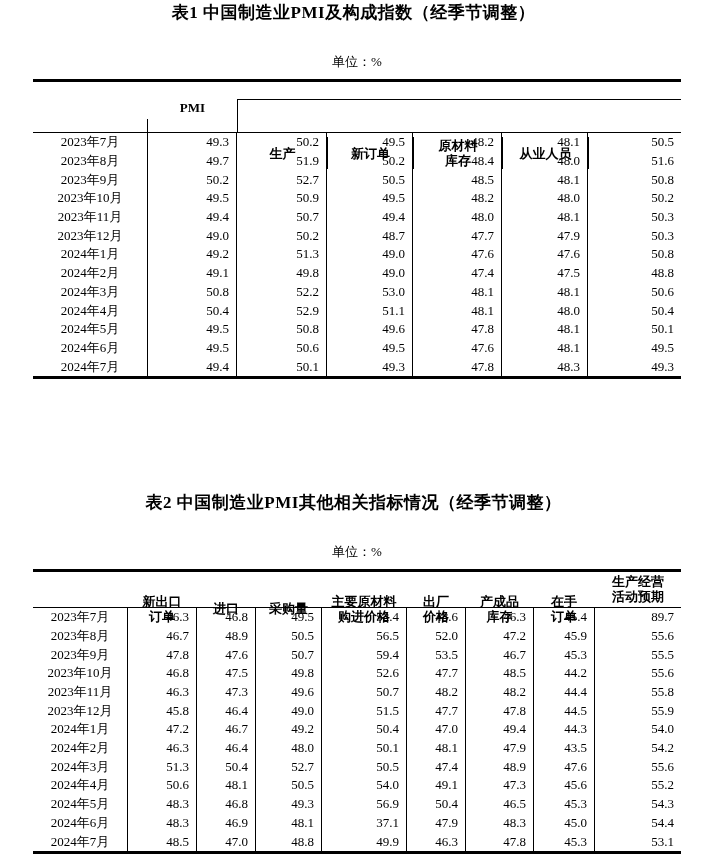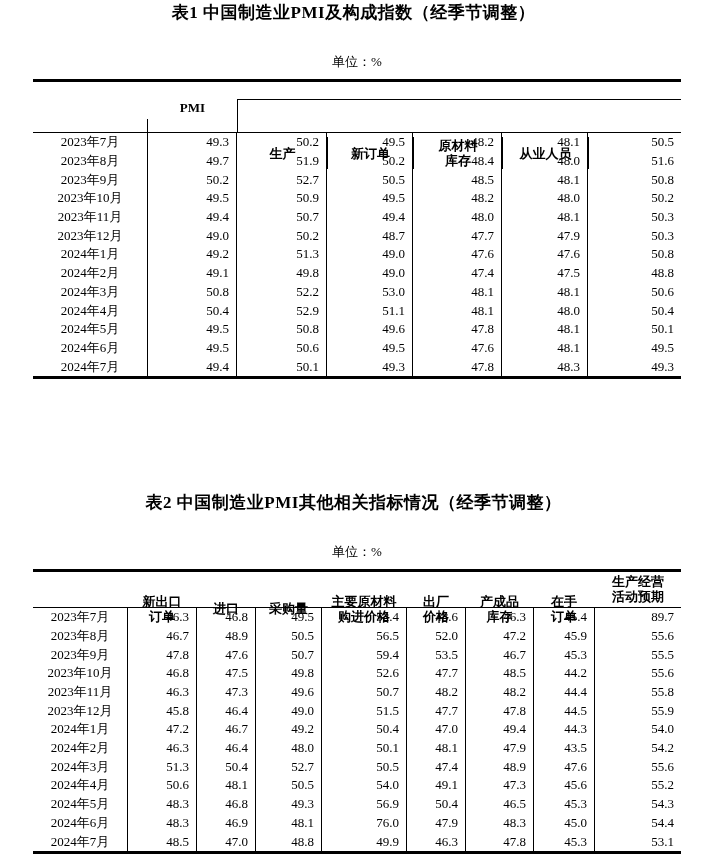--- a/index.html
+++ b/index.html
@@ -338,21 +338,21 @@
         <div class="cell c5 num">50.4</div>
         <div class="cell c6 num">46.5</div>
         <div class="cell c7 num">45.3</div>
         <div class="cell c8 num">54.3</div>
       </div>
       <div class="row">
         <div class="cell c0 month">2024年6月</div>
         <div class="cell c1 num">48.3</div>
         <div class="cell c2 num">46.9</div>
         <div class="cell c3 num">48.1</div>
-        <div class="cell c4 num">76.0</div>
+        <div class="cell c4 num">37.1</div>
         <div class="cell c5 num">47.9</div>
         <div class="cell c6 num">48.3</div>
         <div class="cell c7 num">45.0</div>
         <div class="cell c8 num">54.4</div>
       </div>
       <div class="row">
         <div class="cell c0 month">2024年7月</div>
         <div class="cell c1 num">48.5</div>
         <div class="cell c2 num">47.0</div>
         <div class="cell c3 num">48.8</div>

